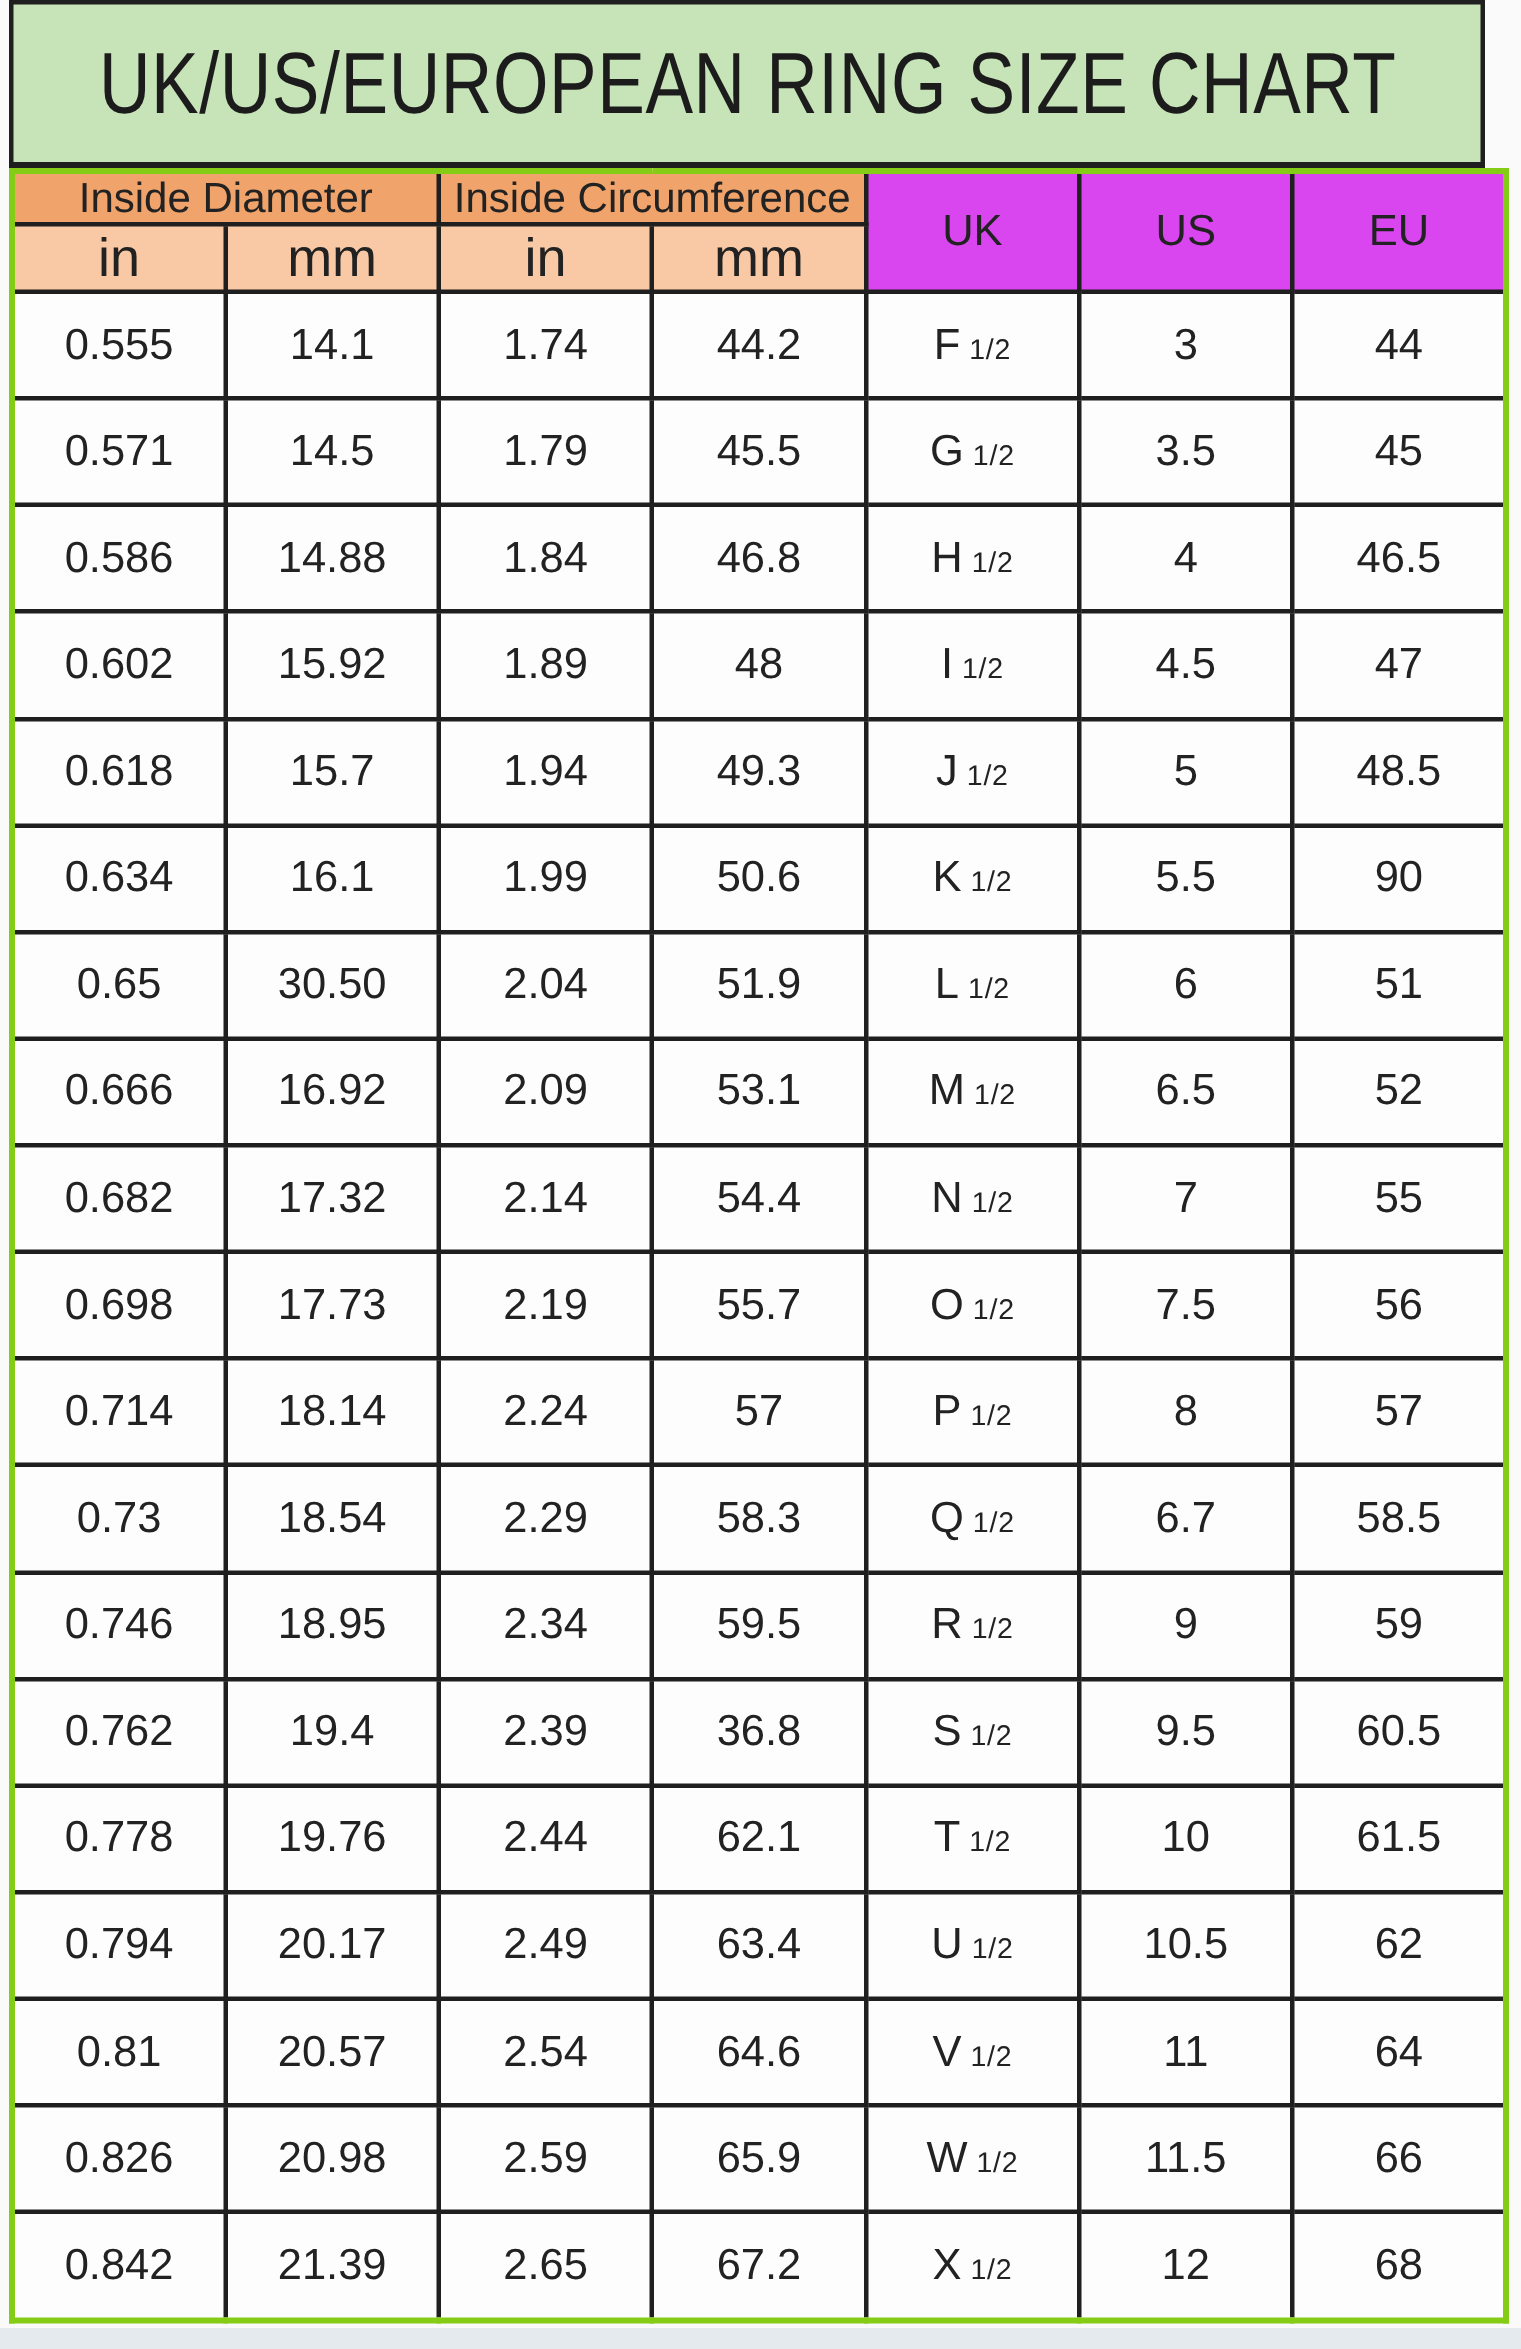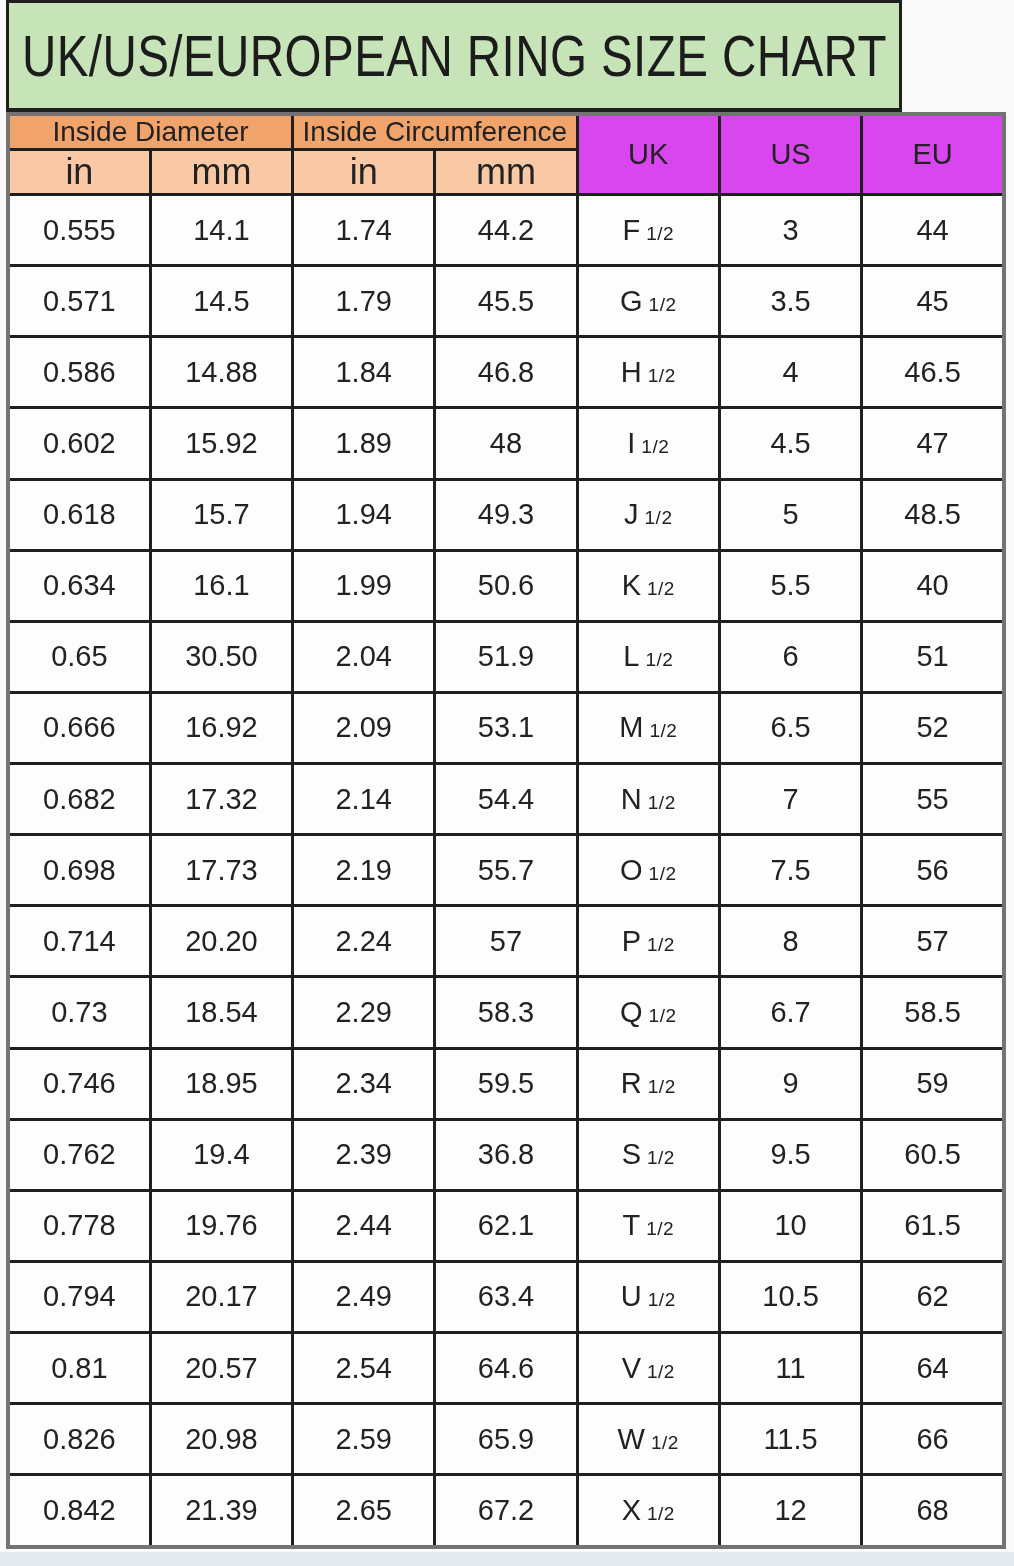--- a/index.html
+++ b/index.html
@@ -17,21 +17,21 @@
   }
   .sheet {
     position: absolute;
     top: 0;
     left: 6px;
     width: 1000px;
   }
   
   .title-box {
     box-sizing: border-box;
-    width: 896px;
+    width: 984px;
     height: 112px;
     background: #c7e3b8;
     border: 3px solid #1f1f1f;
     border-bottom-width: 4px;
     display: flex;
     align-items: center;
     justify-content: center;
   }
   .title-text {
     display: inline-block;
@@ -43,21 +43,21 @@
     transform-origin: center;
     letter-spacing: 0.5px;
   }
   
   table.size-table {
     box-sizing: border-box;
     width: 1000px;
     height: 1437px;
     table-layout: fixed;
     border-collapse: collapse;
-    border: 4px solid #737373;
+    border: 4px solid #84cc16;
     background: #fdfdfd;
   }
   .size-table th, .size-table td {
     border: 3px solid #1f1f1f;
     text-align: center;
     vertical-align: middle;
     padding: 0;
     color: #222222;
     font-weight: 400;
   }
@@ -173,21 +173,21 @@
     <td>5</td>
     <td>48.5</td>
   </tr>
           <tr>
     <td>0.634</td>
     <td>16.1</td>
     <td>1.99</td>
     <td>50.6</td>
     <td><span>K</span><span class="frac">1/2</span></td>
     <td>5.5</td>
-    <td>40</td>
+    <td>90</td>
   </tr>
           <tr>
     <td>0.65</td>
     <td>30.50</td>
     <td>2.04</td>
     <td>51.9</td>
     <td><span>L</span><span class="frac">1/2</span></td>
     <td>6</td>
     <td>51</td>
   </tr>
@@ -213,21 +213,21 @@
     <td>0.698</td>
     <td>17.73</td>
     <td>2.19</td>
     <td>55.7</td>
     <td><span>O</span><span class="frac">1/2</span></td>
     <td>7.5</td>
     <td>56</td>
   </tr>
           <tr>
     <td>0.714</td>
-    <td>20.20</td>
+    <td>18.14</td>
     <td>2.24</td>
     <td>57</td>
     <td><span>P</span><span class="frac">1/2</span></td>
     <td>8</td>
     <td>57</td>
   </tr>
           <tr>
     <td>0.73</td>
     <td>18.54</td>
     <td>2.29</td>

